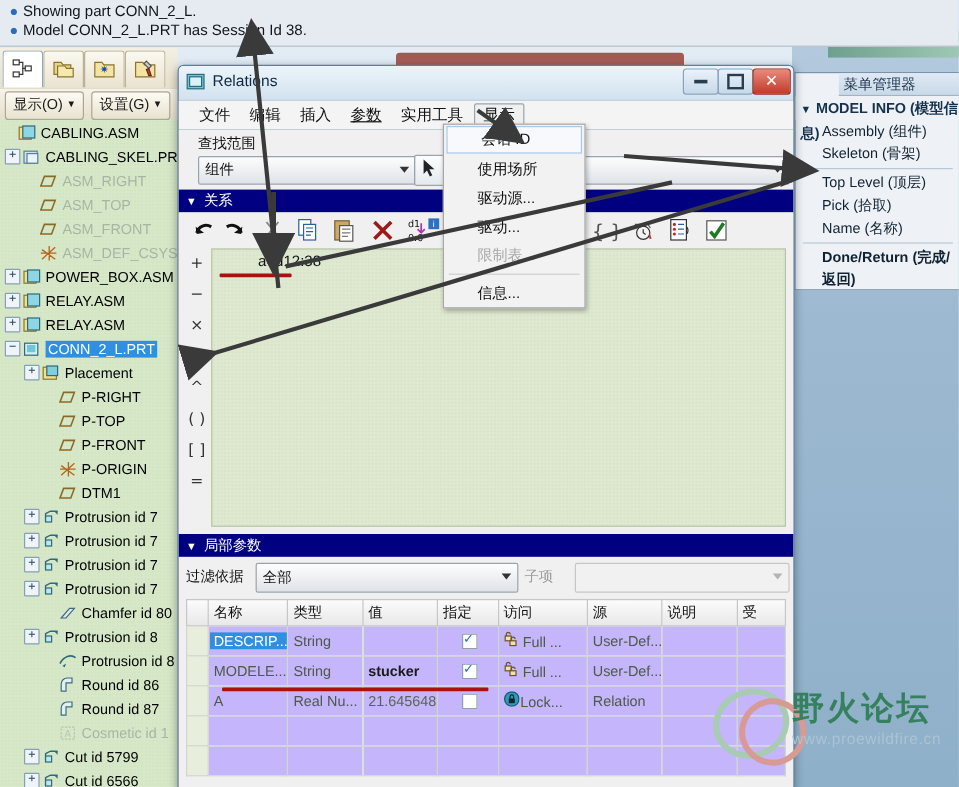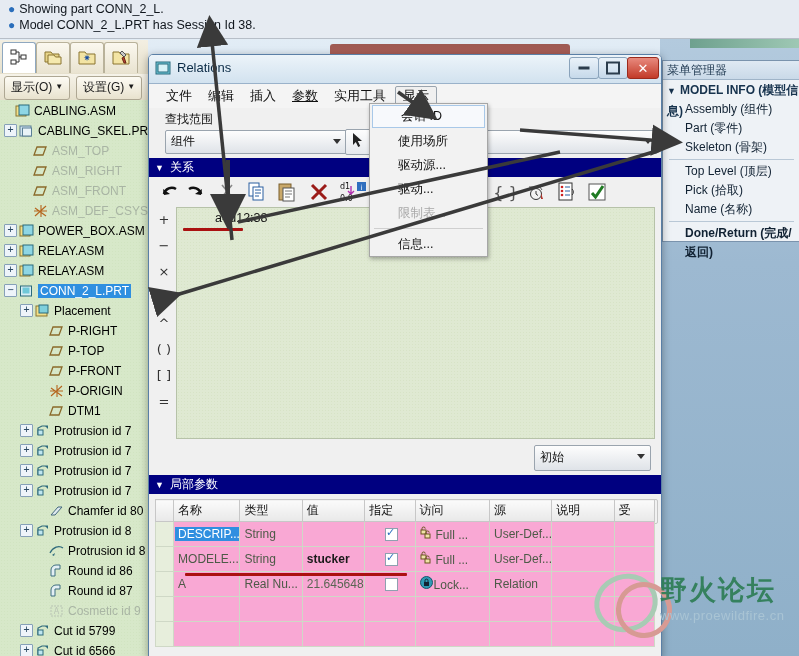--- a/index.html
+++ b/index.html
@@ -59,21 +59,21 @@
   .trow .ic{display:inline-block;width:16px;height:14px;vertical-align:middle;margin-right:3px;}
   .trow .lbl{vertical-align:middle;}
   .trow.dim .lbl{color:#a9b5a4;}
   .trow .sel{background:#2f8fe0;color:#fff;padding:0 2px;}
   .ind1{padding-left:4px;} .ind2{padding-left:20px;} .ind3{padding-left:36px;}
 
   
   #menumgr{position:absolute;left:662px;top:60px;width:137px;height:180px;
     background:#eef2f6;border:1px solid #7a93ad;}
   #menumgr .mmtitle{height:18px;line-height:18px;padding-left:4px;font-size:12px;color:#213a52;
-    background:linear-gradient(180deg,#dfe9f3,#c9d9e8);border-bottom:1px solid #9fb4c8;}
+    background:linear-gradient(180deg,#dfe9f3,#c9d9e8);border-bottom:1px solid #9fb4c8;margin-left:36px;}
   #menumgr .mmhead{height:20px;line-height:20px;padding-left:4px;font-size:12px;color:#16324d;
     font-weight:bold;background:#eef2f6;}
   #menumgr .mmhead .tri{font-size:9px;margin-right:4px;}
   .mmitem{height:19px;line-height:19px;padding-left:22px;font-size:12px;color:#123;}
   .mmsep{height:1px;background:#b9c8d6;margin:2px 6px;}
   .mmitem.bold{font-weight:bold;}
 
   
   #dlg{position:absolute;left:148px;top:54px;width:512px;height:602px;
     border:1px solid #5a7fa6;border-radius:5px 5px 0 0;background:#f0f0f0;
@@ -126,21 +126,21 @@
     background:#dfe9d2;border:1px solid #b6c2a8;overflow:hidden;}
   .editarea::before{content:"";position:absolute;inset:0;
     background-image:radial-gradient(#d5e2c3 .6px,transparent .7px);background-size:3px 3px;opacity:.8;}
   .reline{position:absolute;left:6px;top:3px;font-size:12.5px;color:#111;margin-left:32px;}
   .redunder{position:absolute;height:3px;background:#aa1111;border-radius:1px;}
 
   .initrow{position:relative;height:30px;}
   table.params{border-collapse:collapse;width:100%;font-size:12px;table-layout:fixed;}
   table.params th{background:linear-gradient(180deg,#fbfbfb,#e8e8e8);border:1px solid #c7c7c7;
     font-weight:normal;color:#111;height:19px;text-align:left;padding-left:4px;font-size:12px;}
-  table.params td{border:1px solid #cfd8c6;background:#f9a8d4;height:22px;padding-left:4px;
+  table.params td{border:1px solid #cfd8c6;background:#c4b5fd;height:22px;padding-left:4px;
     color:#4d5a47;white-space:nowrap;overflow:hidden;}
   table.params td.val{color:#1a1a1a;font-weight:bold;}
   table.params td.num{color:#5a6654;}
   table.params td.gut{background:#e7eedc;border-right:1px solid #cfd8c6;}
   .selcell{background:#2f8fe0;color:#fff;display:inline-block;padding:0 3px;margin-left:-3px;}
   .cbx{display:inline-block;width:11px;height:11px;border:1px solid #8fa0b0;background:#fff;
     position:relative;vertical-align:middle;}
   .cbx.on::after{content:"\2713";position:absolute;left:0px;top:-3px;font-size:11px;color:#2f6fbf;}
 
   
@@ -223,24 +223,24 @@
     <div class="trow ind0"><span class="nub"></span><span class="ic"><svg width="16" height="14" viewBox="0 0 16 14">
           <rect x="1" y="2" width="10" height="10" fill="#f2e08a" stroke="#8a7530"></rect>
           <rect x="4" y="1" width="10" height="10" fill="#8ed6e4" stroke="#2b6a7c"></rect>
         </svg></span><span class="lbl">CABLING.ASM</span></div>
     <div class="trow ind1"><span class="exp">+</span><span class="ic"><svg width="16" height="14" viewBox="0 0 16 14">
           <rect x="1" y="2" width="11" height="10" fill="#cfe3ef" stroke="#5b7f96"></rect>
           <rect x="3.5" y="4" width="9" height="8" fill="#e9f3f8" stroke="#5b7f96"></rect>
         </svg></span><span class="lbl">CABLING_SKEL.PR</span></div>
     <div class="trow ind2 dim"><span class="nub"></span><span class="ic"><svg width="16" height="14" viewBox="0 0 16 14">
           <path d="M4 3h9l-3 8H1z" fill="none" stroke="#8a6a2a" stroke-width="1.3"></path>
-        </svg></span><span class="lbl">ASM_TOP</span></div>
+        </svg></span><span class="lbl">ASM_RIGHT</span></div>
     <div class="trow ind2 dim"><span class="nub"></span><span class="ic"><svg width="16" height="14" viewBox="0 0 16 14">
           <path d="M4 3h9l-3 8H1z" fill="none" stroke="#8a6a2a" stroke-width="1.3"></path>
-        </svg></span><span class="lbl">ASM_RIGHT</span></div>
+        </svg></span><span class="lbl">ASM_TOP</span></div>
     <div class="trow ind2 dim"><span class="nub"></span><span class="ic"><svg width="16" height="14" viewBox="0 0 16 14">
           <path d="M4 3h9l-3 8H1z" fill="none" stroke="#8a6a2a" stroke-width="1.3"></path>
         </svg></span><span class="lbl">ASM_FRONT</span></div>
     <div class="trow ind2 dim"><span class="nub"></span><span class="ic"><svg width="16" height="14" viewBox="0 0 16 14">
           <path d="M2 12L13 2M2 4l11 8M8 1v12M1 7h13" stroke="#b5651d" stroke-width="1.1" fill="none"></path>
         </svg></span><span class="lbl">ASM_DEF_CSYS</span></div>
     <div class="trow ind1"><span class="exp">+</span><span class="ic"><svg width="16" height="14" viewBox="0 0 16 14">
           <rect x="1" y="2" width="10" height="10" fill="#f2e08a" stroke="#8a7530"></rect>
           <rect x="4" y="1" width="10" height="10" fill="#8ed6e4" stroke="#2b6a7c"></rect>
         </svg></span><span class="lbl">POWER_BOX.ASM</span></div>
@@ -309,41 +309,40 @@
         </svg></span><span class="lbl">Protrusion id 8</span></div>
     <div class="trow ind3"><span class="nub"></span><span class="ic"><svg width="16" height="14" viewBox="0 0 16 14">
           <path d="M2 12V6a5 5 0 0 1 5-5h4v4H6v7z" fill="#e3eff4" stroke="#3f6e80"></path>
         </svg></span><span class="lbl">Round id 86</span></div>
     <div class="trow ind3"><span class="nub"></span><span class="ic"><svg width="16" height="14" viewBox="0 0 16 14">
           <path d="M2 12V6a5 5 0 0 1 5-5h4v4H6v7z" fill="#e3eff4" stroke="#3f6e80"></path>
         </svg></span><span class="lbl">Round id 87</span></div>
     <div class="trow ind3 dim"><span class="nub"></span><span class="ic"><svg width="16" height="14" viewBox="0 0 16 14">
           <rect x="2" y="2" width="11" height="10" fill="none" stroke="#b9c4b4" stroke-dasharray="2 1"></rect>
           <text x="7.5" y="10" font-size="8" text-anchor="middle" fill="#b9c4b4" font-family="DejaVu Sans">A</text>
-        </svg></span><span class="lbl">Cosmetic id 9</span></div>
+        </svg></span><span class="lbl">Cosmetic id 1</span></div>
     <div class="trow ind2"><span class="exp">+</span><span class="ic"><svg width="16" height="14" viewBox="0 0 16 14">
           <path d="M3 11V4l4-2 6 0" fill="none" stroke="#2f6a7c" stroke-width="1.2"></path>
           <rect x="3" y="6" width="5" height="5" fill="#bfe6ef" stroke="#2f6a7c"></rect>
           <path d="M10 2l3 0 0 3z" fill="#2f6a7c"></path>
         </svg></span><span class="lbl">Cut id 5799</span></div>
     <div class="trow ind2"><span class="exp">+</span><span class="ic"><svg width="16" height="14" viewBox="0 0 16 14">
           <path d="M3 11V4l4-2 6 0" fill="none" stroke="#2f6a7c" stroke-width="1.2"></path>
           <rect x="3" y="6" width="5" height="5" fill="#bfe6ef" stroke="#2f6a7c"></rect>
           <path d="M10 2l3 0 0 3z" fill="#2f6a7c"></path>
         </svg></span><span class="lbl">Cut id 6566</span></div>
   </div>
 
 <div id="menumgr">
   <div class="mmtitle">菜单管理器</div>
   <div class="mmhead">
     <span class="tri">▼</span><span>MODEL INFO (模型信息)</span>
   </div>
   <div id="mm-items">
       <div class="mmitem">Assembly (组件)</div>
-      <div class="mmitem">Part (零件)</div>
       <div class="mmitem">Skeleton (骨架)</div>
       <div class="mmsep"></div>
       <div class="mmitem">Top Level (顶层)</div>
       <div class="mmitem">Pick (拾取)</div>
       <div class="mmitem">Name (名称)</div>
       <div class="mmsep"></div>
       <div class="mmitem bold">Done/Return (完成/返回)</div>
     </div>
 </div>
 
@@ -487,25 +486,20 @@
           <div>( )</div>
           <div>[ ]</div>
           <div>=</div>
         </div>
       <div class="editarea">
         <div class="reline">a=d12:38</div>
         <div class="redunder" style="left:6px;top:20px;width:60px;"></div>
       </div>
     </div>
 
-    <div class="initrow">
-      <div class="combo" style="right:10px;top:0px;width:110px;height:24px;line-height:23px;">
-        <span>初始</span><span class="arw"></span>
-      </div>
-    </div>
 
     <div class="sectionhdr">
       <span class="tri">▼</span><span>局部参数</span>
     </div>
 
     <div style="position:relative;height:34px;">
       <div style="position:absolute;left:6px;top:8px;font-size:12px;color:#111;">过滤依据</div>
       <div class="combo" style="left:64px;top:5px;width:212px;height:23px;line-height:22px;">
         <span>全部</span><span class="arw"></span>
       </div>

